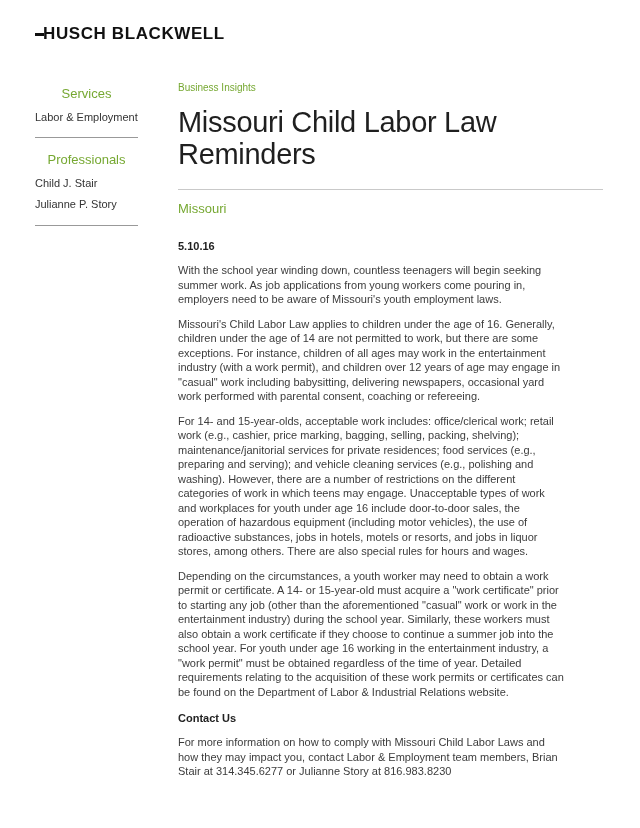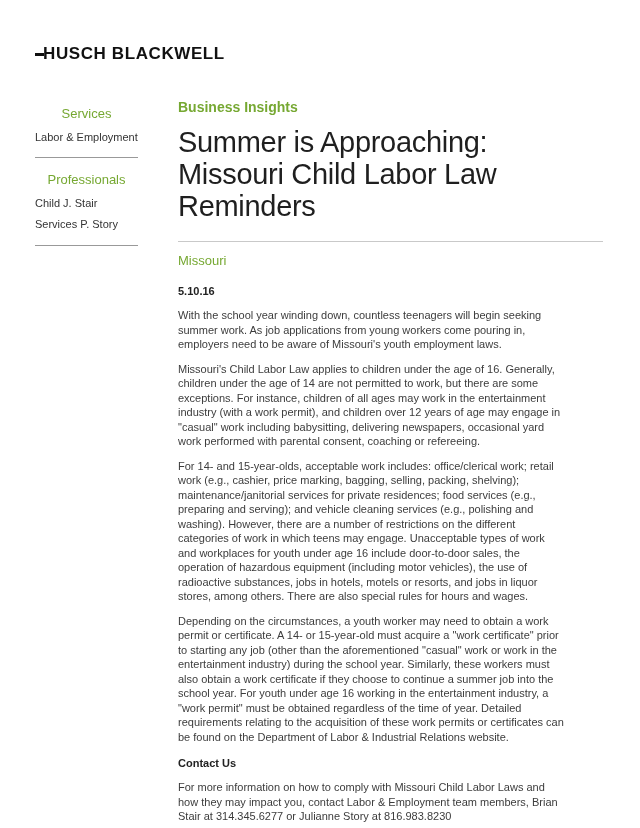--- a/index.html
+++ b/index.html
@@ -13,21 +13,21 @@
     width: 640px;
     height: 828px;
     background: #ffffff;
     font-family: "Liberation Sans", sans-serif;
     color: var(--text-body);
     overflow: hidden;
   }
   .page {
     width: 640px;
     height: 828px;
-    padding: 45px 37px 0 35px;
+    padding: 25px 37px 0 35px;
   }
   
   .logo {
     display: flex;
     align-items: center;
     color: #111;
     font-weight: bold;
     font-size: 17px;
     letter-spacing: 0.6px;
     line-height: 17px;
@@ -73,24 +73,23 @@
   }
   .side-divider.bottom {
     margin-top: 14px;
   }
   .main {
     flex: 1;
     min-width: 0;
   }
   .eyebrow {
     color: var(--accent);
-    font-size: 14px;
+    font-size: 10px;
     line-height: 17px;
     cursor: pointer;
-    font-weight: bold;
   }
   .title {
     margin-top: 10px;
     color: #1f1f1f;
     font-size: 29px;
     line-height: 32px;
     letter-spacing: -0.3px;
     font-weight: normal;
   }
   .main-divider {
@@ -98,21 +97,21 @@
     border-top: 1px solid #c9c9c9;
     margin: 14px 0 0 0;
   }
   .article-label {
     margin-top: 11px;
     color: var(--accent);
     font-size: 13px;
     line-height: 16px;
   }
   .date {
-    margin-top: 15px;
+    margin-top: 22px;
     font-size: 11px;
     line-height: 14px;
     font-weight: bold;
     color: var(--text-dark);
   }
   .body p {
     margin: 10px 0 0 0;
     max-width: 386px;
     font-size: 11px;
     line-height: 14.5px;
@@ -137,29 +136,28 @@
   </div>
 
   <div class="content">
 
     <aside class="sidebar">
       <div class="side-heading">Services</div>
       <div class="side-item">Labor &amp; Employment</div>
       <hr class="side-divider">
       <div class="side-heading">Professionals</div>
       <div class="side-item">Child J. Stair</div>
-      <div class="side-item">Services P. Story</div>
+      <div class="side-item">Julianne P. Story</div>
       <hr class="side-divider bottom">
     </aside>
 
     <main class="main">
       <div class="eyebrow">Business Insights</div>
 
       <h1 class="title">
-        <div>Summer is Approaching:</div>
         <div>Missouri Child Labor Law</div>
         <div>Reminders</div>
       </h1>
 
       <hr class="main-divider">
 
       <div class="article-label">Missouri</div>
 
       <div class="date">5.10.16</div>
 

